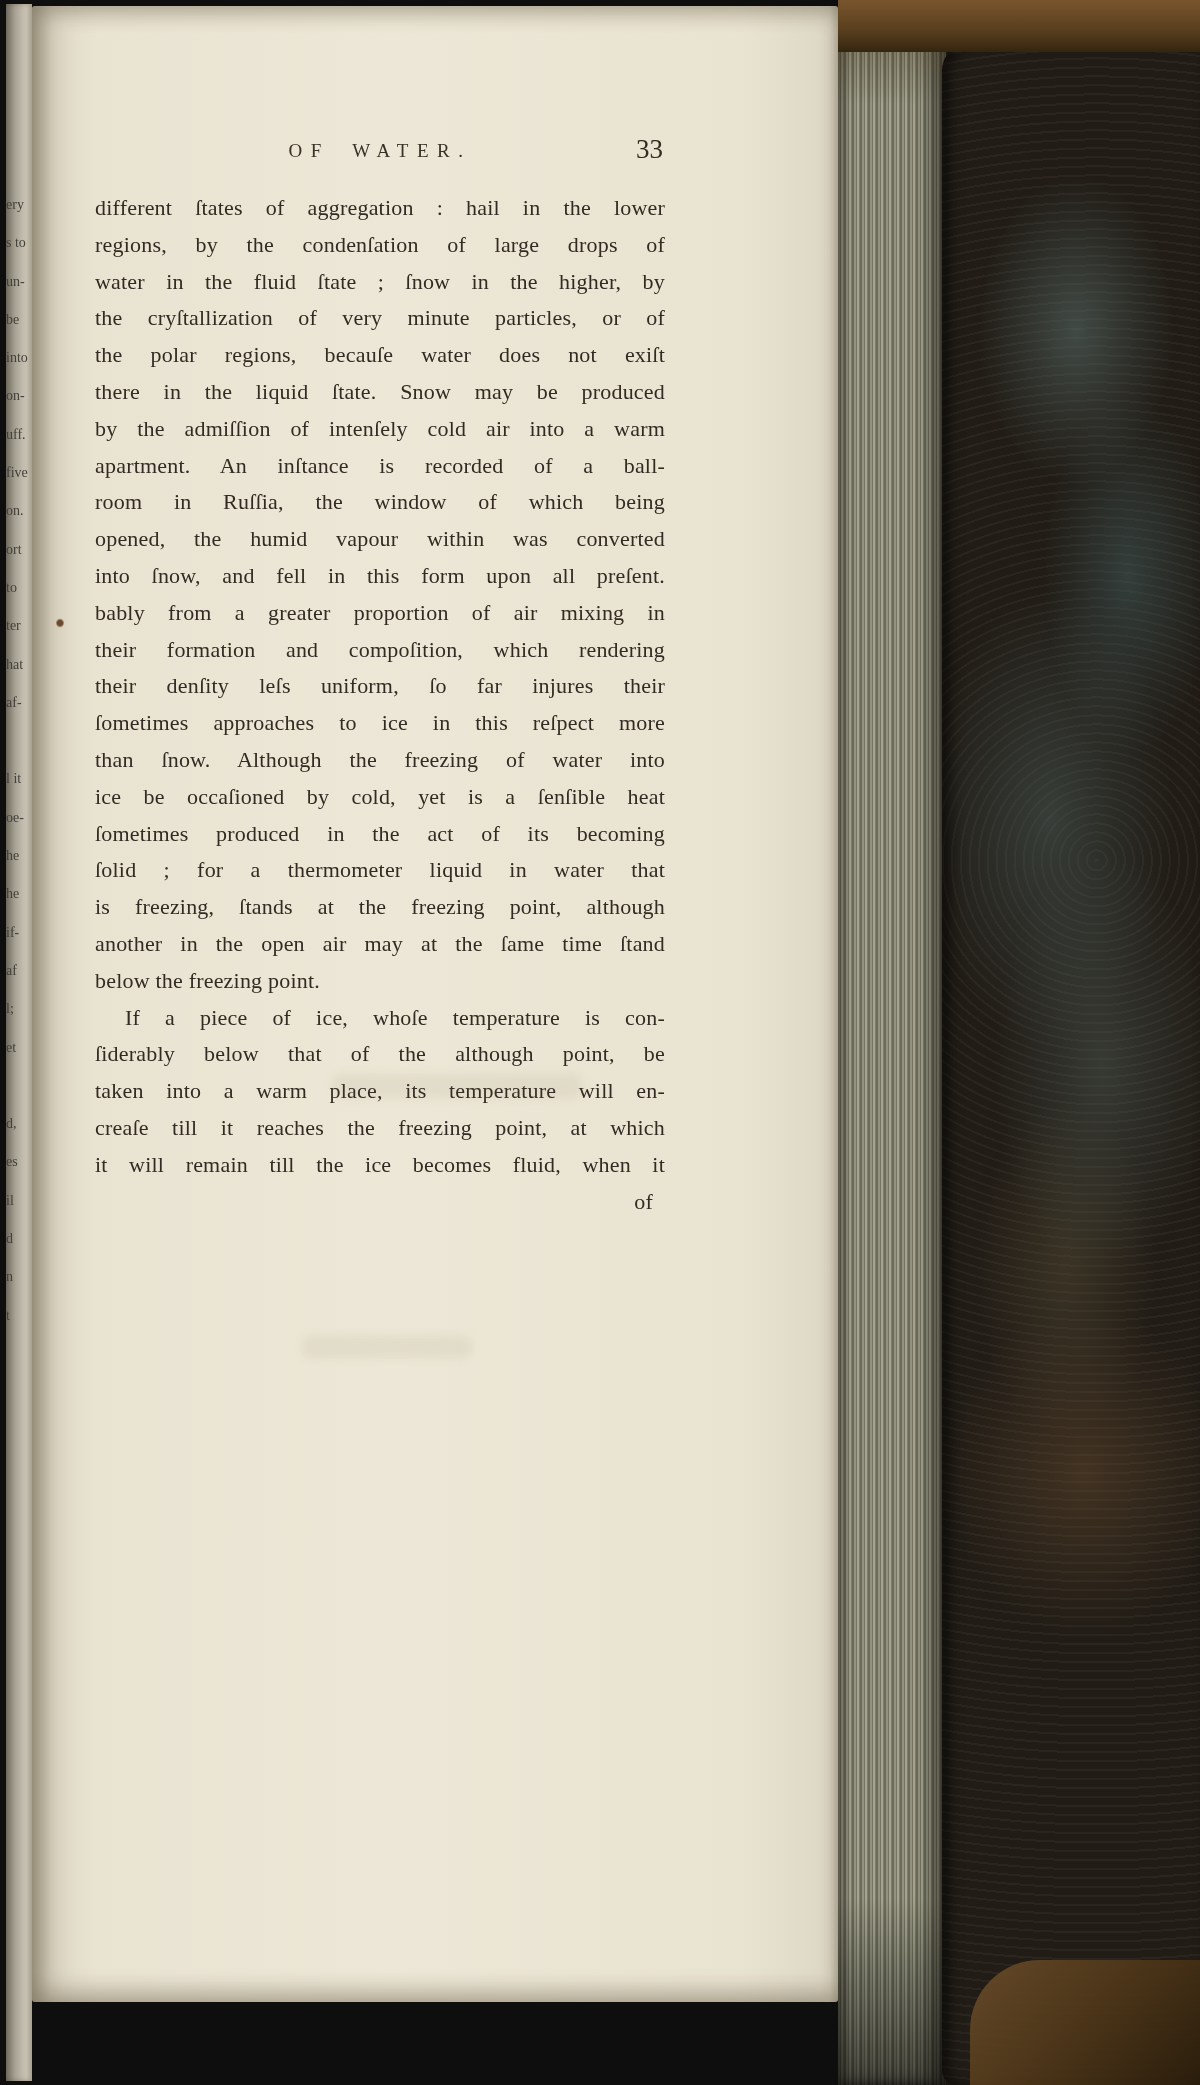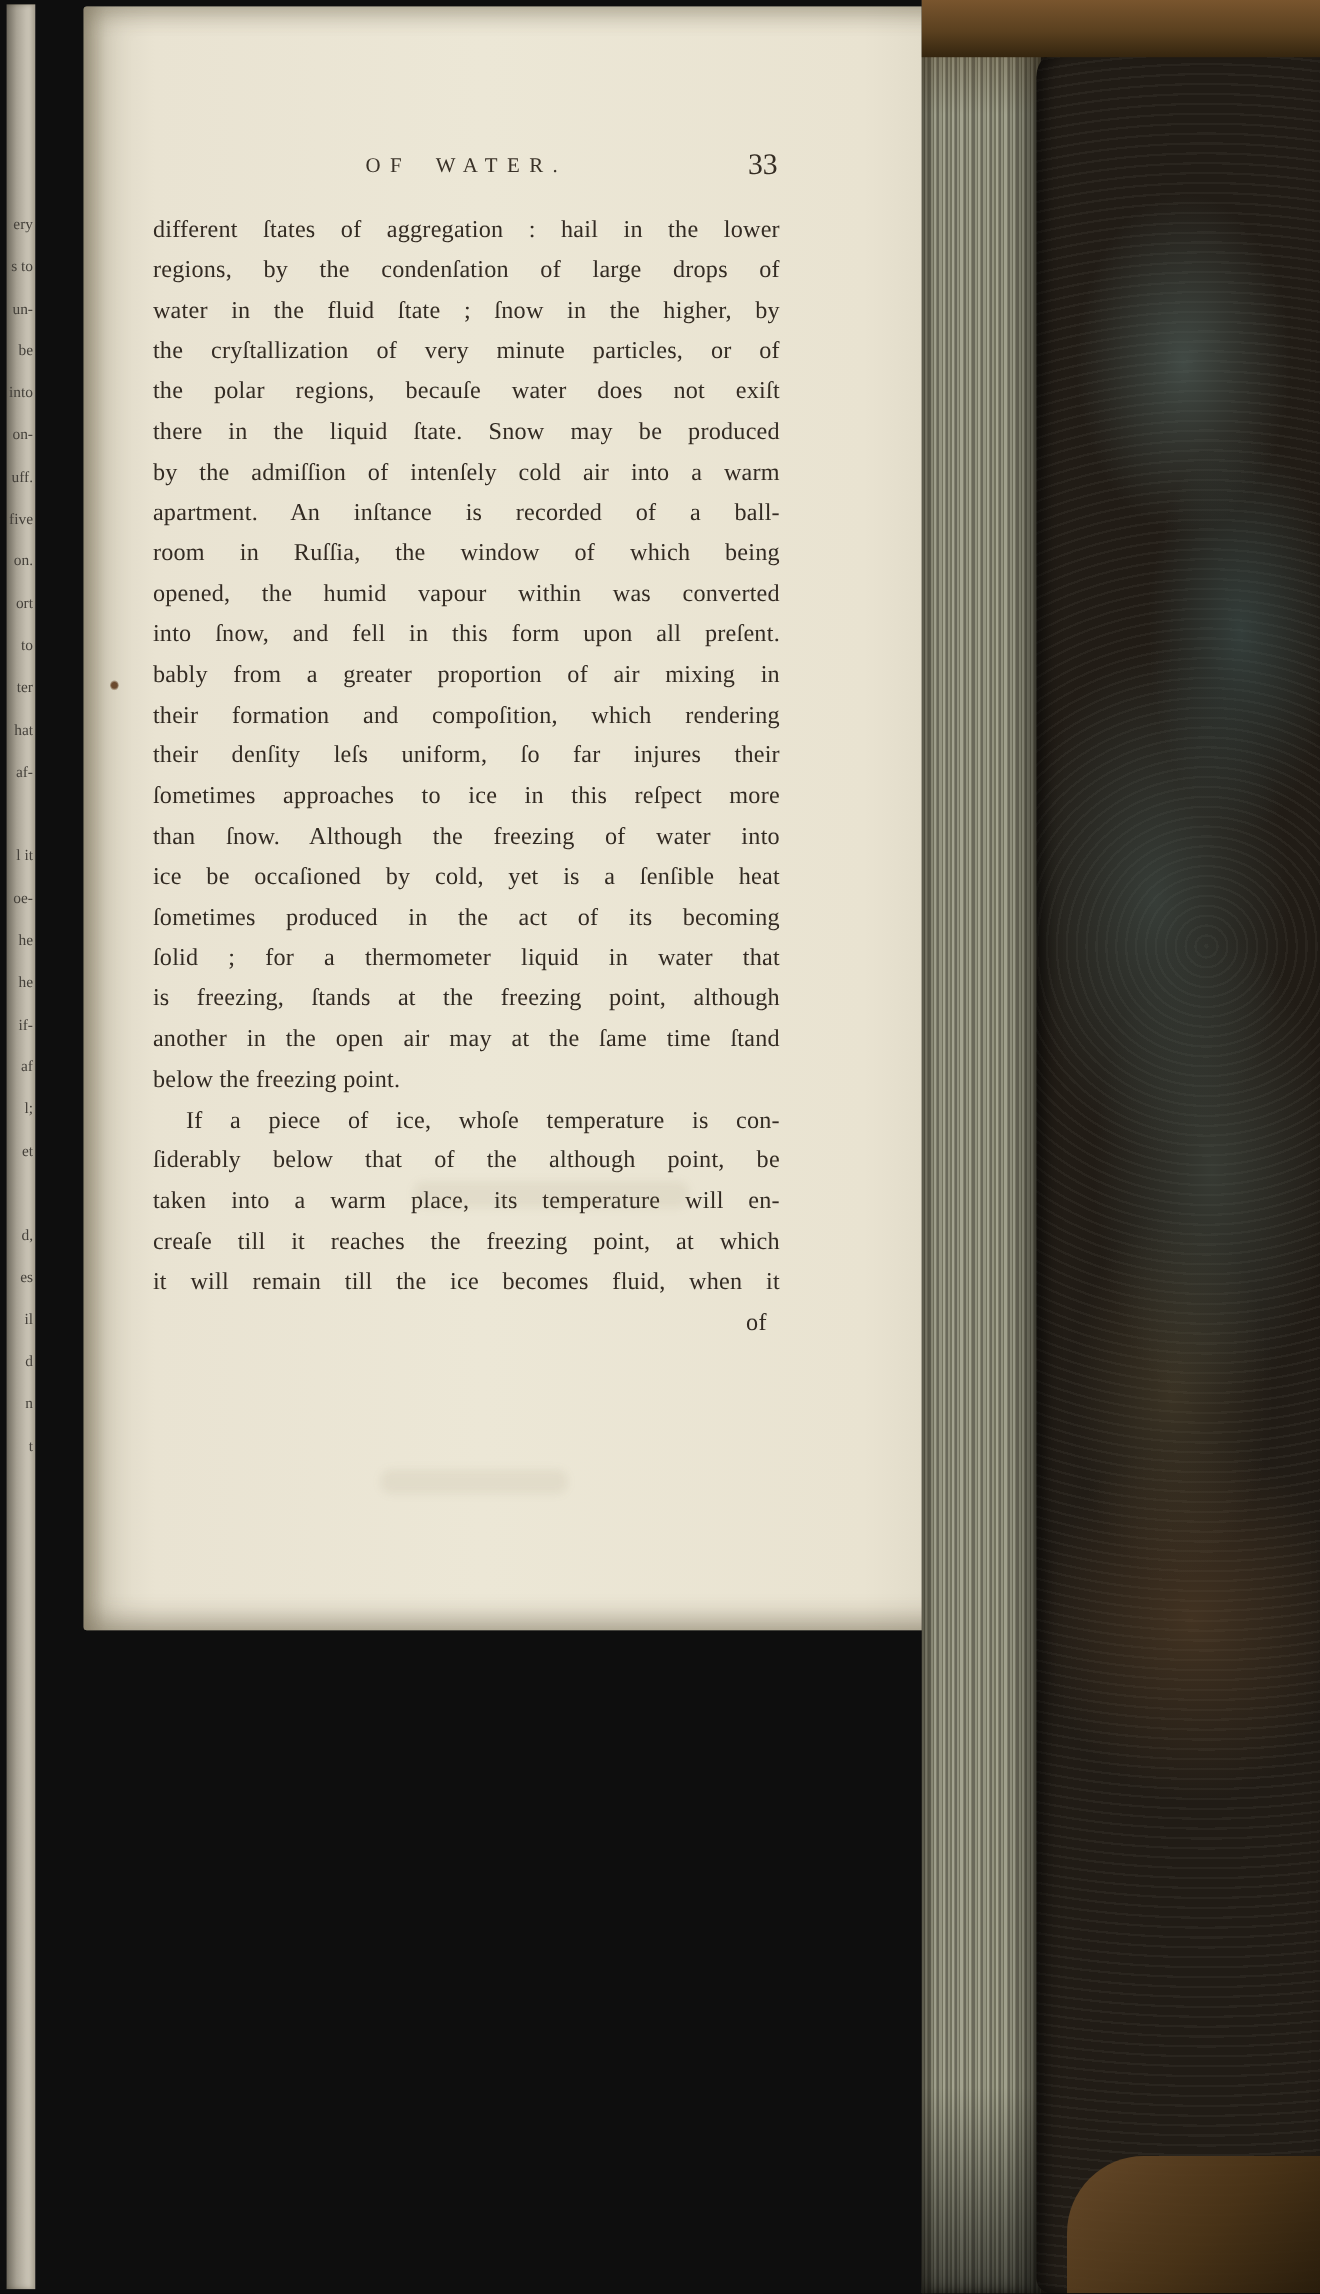--- a/index.html
+++ b/index.html
@@ -9,33 +9,32 @@
     font-family:"Liberation Serif","DejaVu Serif",serif;
   }
   
   .left-sliver{
     position:absolute;left:6px;top:4px;width:26px;height:2077px;
     background:linear-gradient(90deg,#6f6a5e 0,#a8a294 35%,#cfc9bb 80%,#d9d3c5 100%);
     box-shadow:inset -3px 0 5px rgba(60,50,30,.35);
   }
   .fragments{
     position:absolute;left:0;top:182px;width:24px;
-    color:#44403a;font-size:14px;text-align:right;padding-right:2px;
+    color:#44403a;font-size:14px;padding-right:2px;
     overflow:hidden;
   }
   .fragments .line{height:38.3px;line-height:38.3px;white-space:nowrap;}
   
   .page{
-    position:absolute;left:32px;top:6px;width:806px;height:1476px;
+    position:absolute;left:32px;top:6px;width:806px;height:1996px;
     background:linear-gradient(90deg,#c6bfab 0,#ded8c6 20px,#e9e3d2 65px,#ece7d6 45%,#e9e3d1 88%,#ddd7c5 99%,#cbc4b0 100%);
     box-shadow:inset 0 10px 16px rgba(90,80,58,.22),
                inset 0 -12px 20px rgba(90,80,58,.28),
                inset 16px 0 26px rgba(95,85,62,.30);
     border-radius:3px;
-    margin-left:44px;
   }
   .page-header{
     position:absolute;left:63px;top:134px;width:570px;height:34px;
   }
   .running-title{
     display:block;text-align:center;
     font-size:19px;letter-spacing:.45em;word-spacing:.5em;
     color:#3a3228;
   }
   .page-number{

